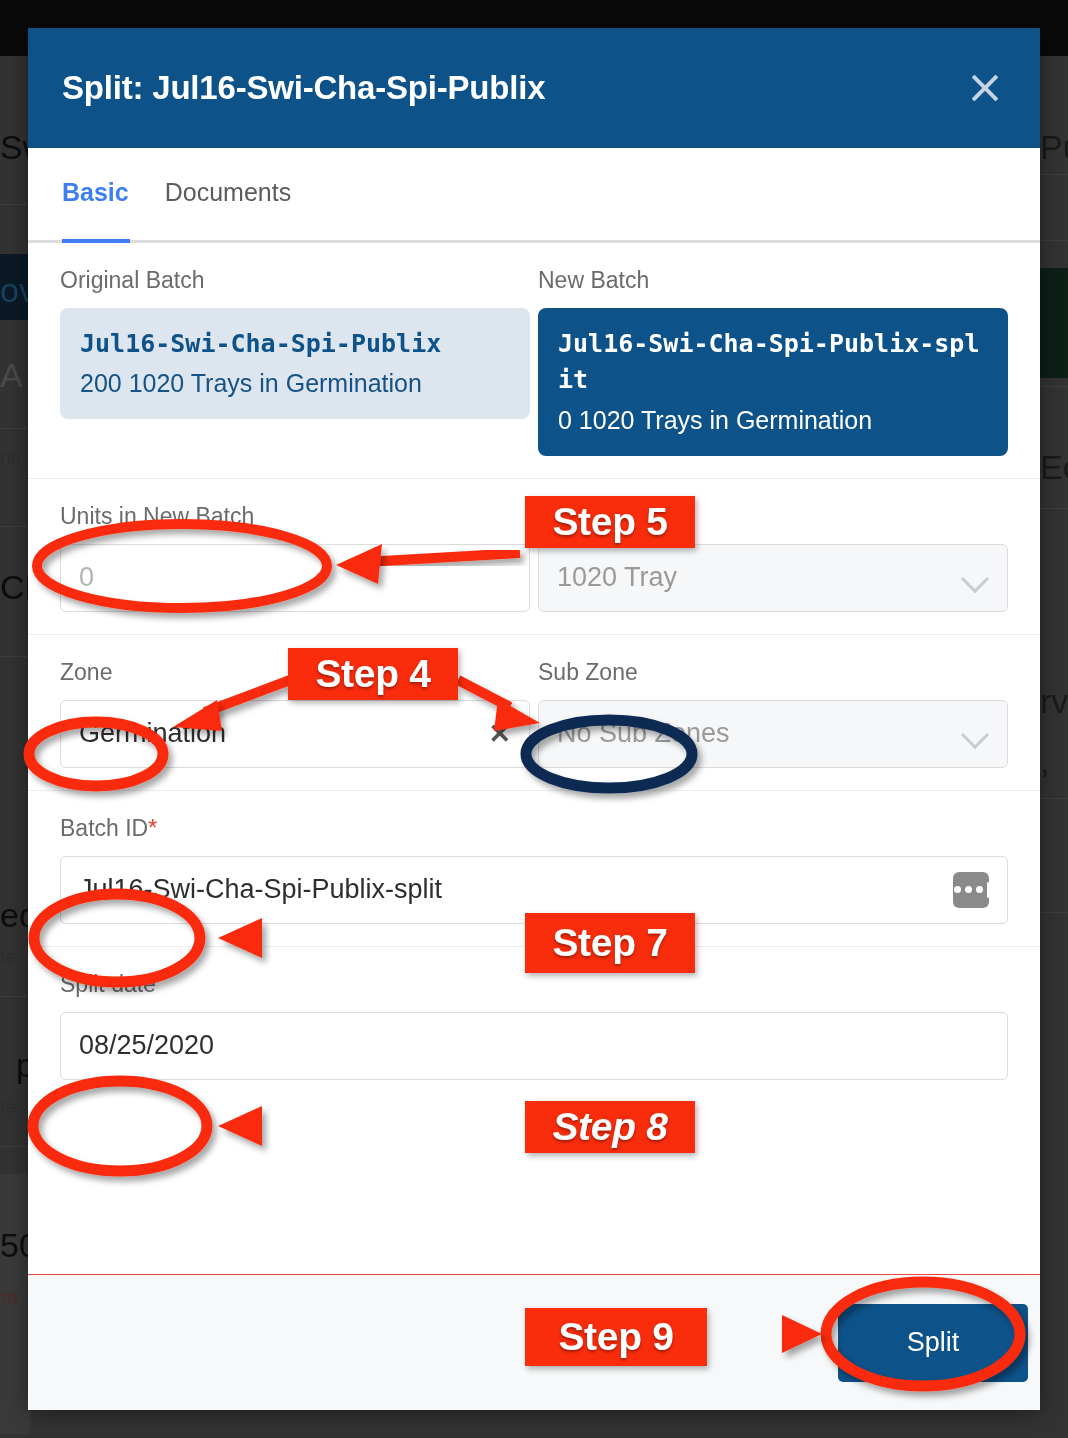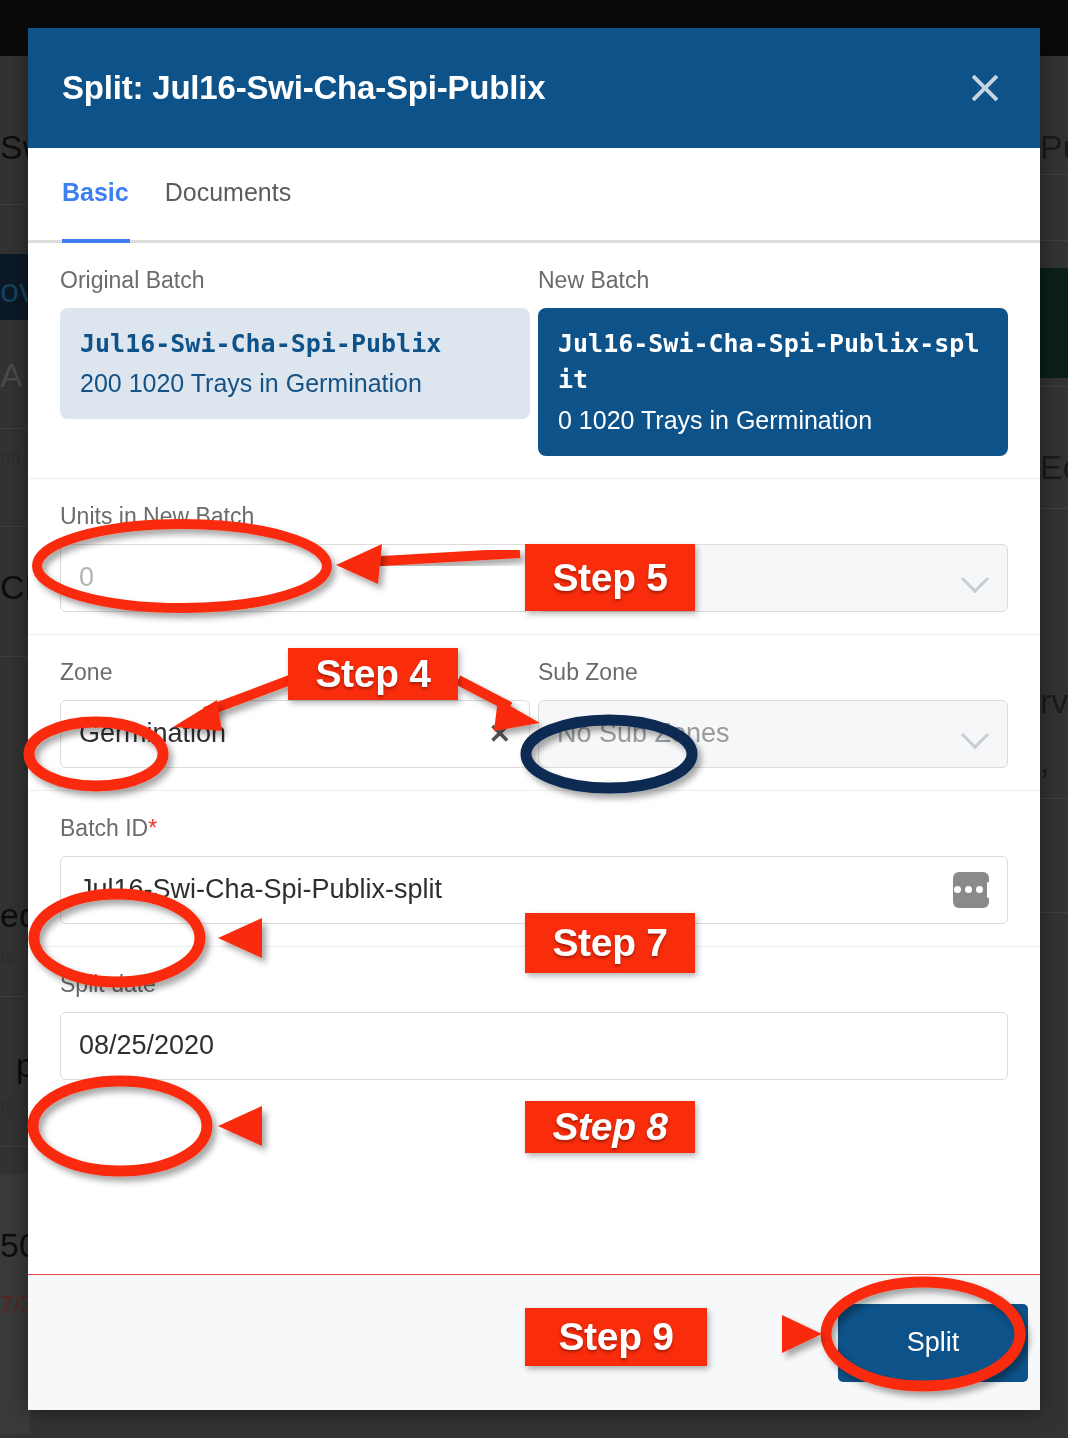--- a/index.html
+++ b/index.html
@@ -29,21 +29,21 @@
 
   .bg-left { position: absolute; left: 0; top: 56px; width: 30px; bottom: 0; }
   .bg-right { position: absolute; right: 0; top: 56px; width: 28px; bottom: 0; }
 
   .bg-row {
     position: absolute; left: 0; width: 100%;
     color: #0d0d0d; font-size: 34px; white-space: nowrap;
     overflow: hidden;
   }
   .bg-row.small { font-size: 19px; color: #2e2e2e; }
-  .bg-row.red { color: #5a2420; font-size: 24px; }
+  .bg-row.red { color: #5a2420; font-size: 13px; }
   .bg-hr {
     position: absolute; left: 0; width: 100%; height: 1px; background: #3f3f3f;
   }
   .bg-darkband {
     position: absolute; left: 0; width: 100%;
     background: #0b1a26;
   }
   .bg-greenband {
     position: absolute; right: 0; width: 100%;
     background: #0c2018;
@@ -361,18 +361,18 @@
 
     <ellipse cx="120" cy="1126" rx="87" ry="45" fill="none" stroke="#f92c0c" stroke-width="11" filter="url(#ds)"></ellipse>
     <line x1="522" y1="1126" x2="252" y2="1126" stroke="#f92c0c" stroke-width="9" filter="url(#ds)"></line>
     <polygon points="218,1126 262,1106 262,1146" fill="#f92c0c" filter="url(#ds)"></polygon>
 
     <ellipse cx="923" cy="1334" rx="97" ry="52" fill="none" stroke="#f92c0c" stroke-width="11" filter="url(#ds)"></ellipse>
     <line x1="712" y1="1334" x2="790" y2="1334" stroke="#f92c0c" stroke-width="9" filter="url(#ds)"></line>
     <polygon points="822,1334 782,1315 782,1353" fill="#f92c0c" filter="url(#ds)"></polygon>
   </svg>
 
-  <div class="step-box" style="left:525px;top:544px;width:170px;height:67px;">Step 5</div>
+  <div class="step-box" style="left:525px;top:496px;width:170px;height:52px;">Step 5</div>
   <div class="step-box" style="left:288px;top:648px;width:170px;height:52px;">Step 4</div>
   <div class="step-box" style="left:525px;top:913px;width:170px;height:60px;">Step 7</div>
   <div class="step-box" style="left:525px;top:1101px;width:170px;height:52px;font-style:italic;">Step 8</div>
   <div class="step-box" style="left:525px;top:1308px;width:182px;height:58px;">Step 9</div>
 </div>
 
 </body></html>

